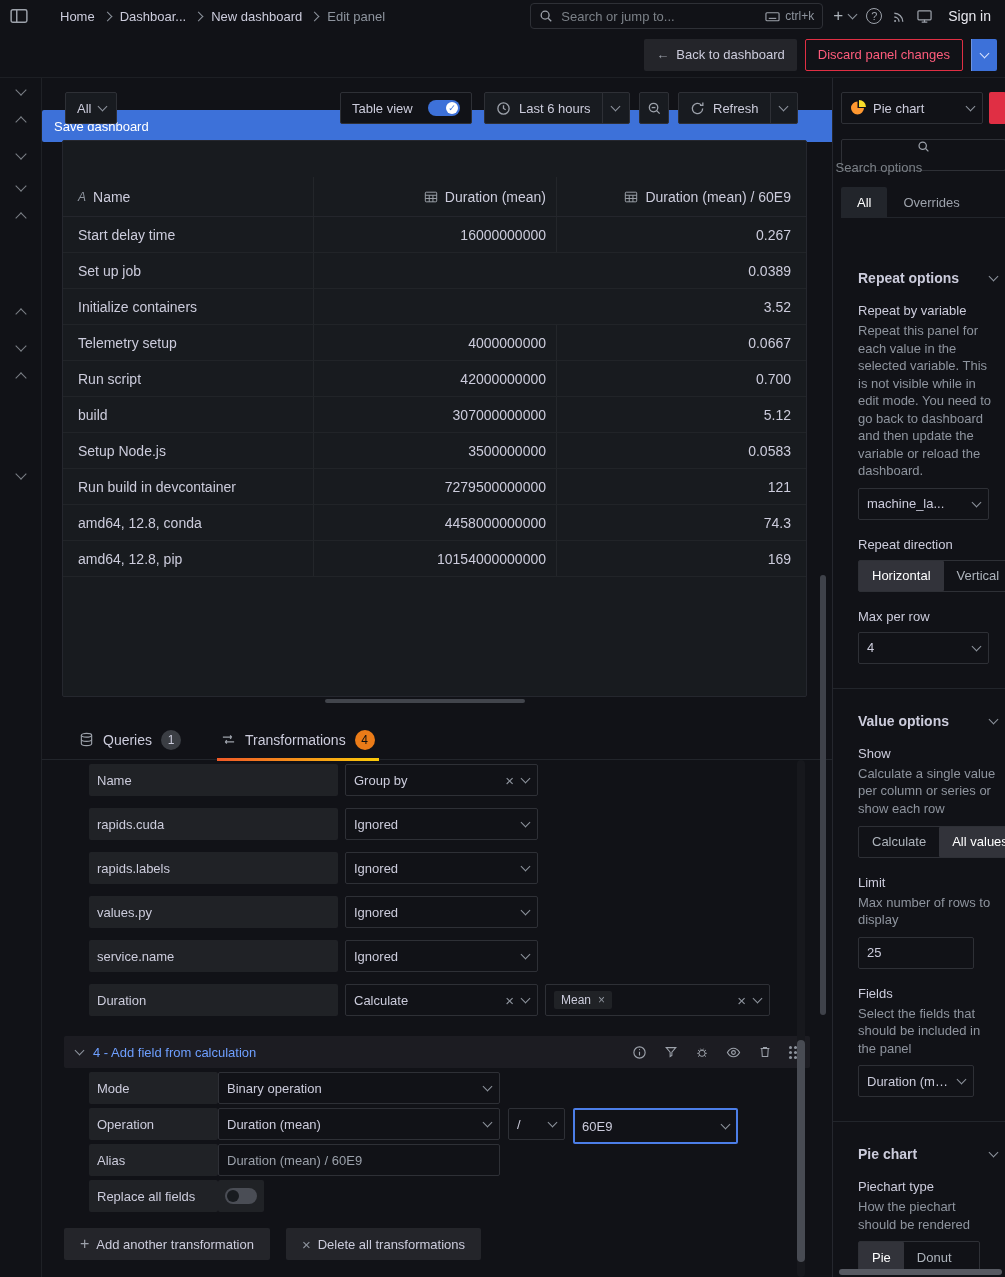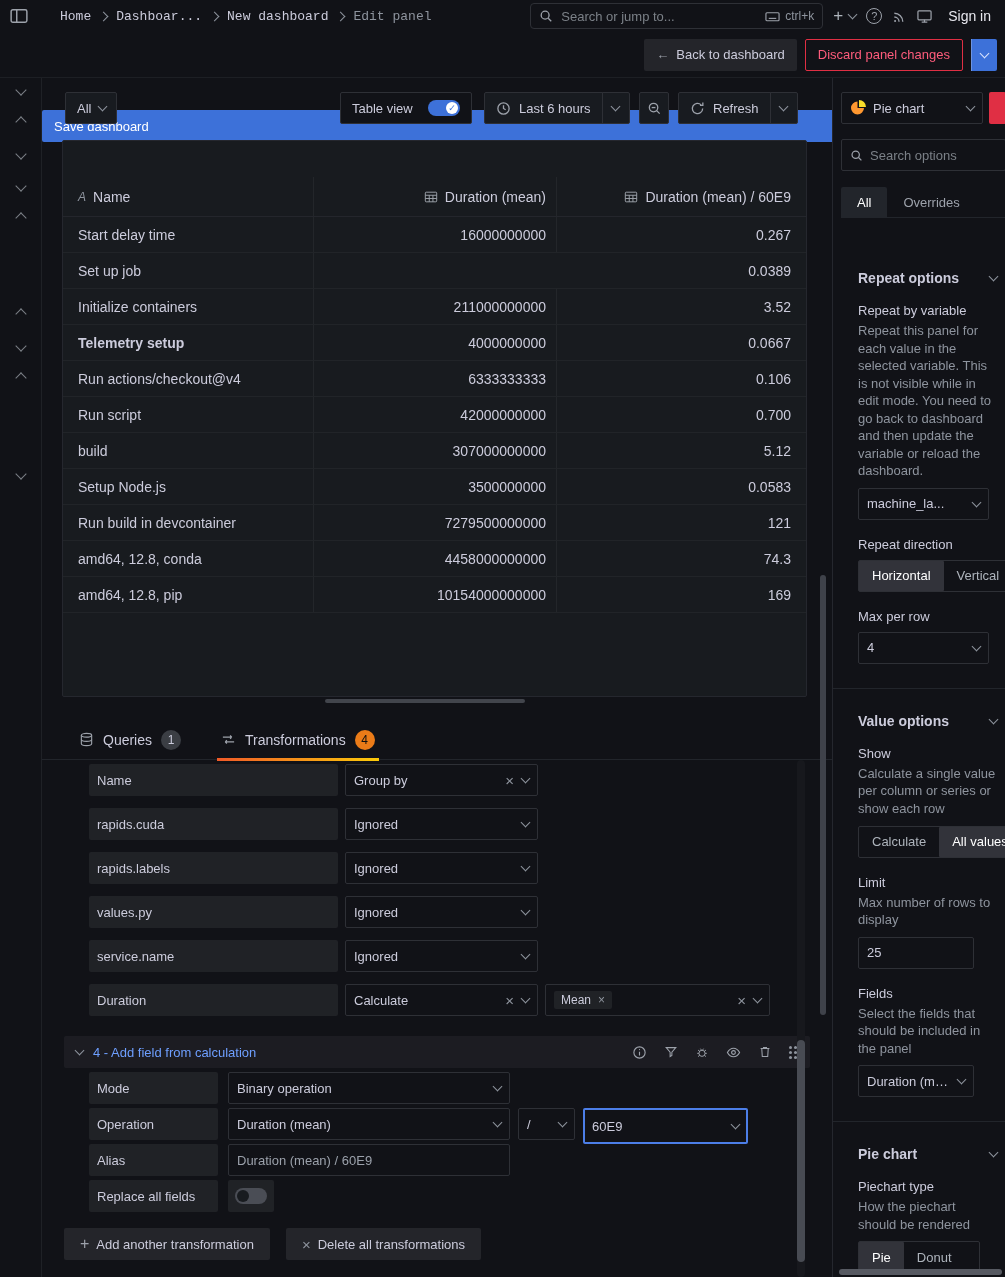--- a/index.html
+++ b/index.html
@@ -14,21 +14,21 @@
   .caret.right{transform:rotate(-45deg);margin:0 0 0 0;}
   .caret.lite{border-color:#dbe4ff;}
   .xicn{color:#8e949e;font-size:15px;line-height:1;flex:none;}
   svg{display:block;}
   .icn{display:inline-flex;align-items:center;justify-content:center;color:#9da2ab;flex:none;}
   .dots{position:relative;width:3px;height:3px;border-radius:50%;background:#8e949e;
         box-shadow:5px 0 0 #8e949e,0 5px 0 #8e949e,5px 5px 0 #8e949e,0 10px 0 #8e949e,5px 10px 0 #8e949e;margin:-10px 6px 0 0;}
 
   
   .hdr{position:absolute;top:0;left:0;right:0;height:32px;display:flex;align-items:center;padding:0 10px;gap:10px;}
-  .crumbs{display:flex;align-items:center;gap:9px;font-size:13px;margin-left:22px;white-space:nowrap;font-family:Liberation Mono, monospace;}
+  .crumbs{display:flex;align-items:center;gap:9px;font-size:13px;margin-left:22px;white-space:nowrap;}
   .crumbs .dim{color:#8e949e;}
   .searchbox{margin-left:auto;width:293px;height:26px;border:1px solid #2e3036;border-radius:4px;background:#111217;
              display:flex;align-items:center;padding:0 8px;gap:8px;}
   .searchbox input{flex:1;background:transparent;border:none;outline:none;color:#ccccdc;font-family:inherit;font-size:13px;min-width:0;}
   .searchbox input::placeholder{color:#7b8087;}
   .kbd{display:flex;align-items:center;gap:5px;color:#8e949e;font-size:12px;flex:none;}
   .hico{display:flex;align-items:center;gap:4px;color:#aeb4bc;}
   .helpq{width:16px;height:16px;border:1.4px solid #9da2ab;border-radius:50%;font-size:11px;display:flex;align-items:center;justify-content:center;color:#9da2ab;}
   .signin{color:#e8e8ef;font-size:14px;margin:0 4px 0 6px;}
 
@@ -91,21 +91,21 @@
   .w116{width:116px;} .w165{width:165px;} .w57{width:57px;margin-left:8px;}
   .selicons{margin-left:auto;display:flex;align-items:center;gap:8px;}
   .chip{background:#202226;border-radius:2px;padding:2px 7px;display:flex;gap:7px;align-items:center;font-size:12px;flex:none;}
 
   .calcbar{margin:20px 22px 4px 22px;height:32px;background:rgba(204,204,220,0.06);border-radius:2px;
            display:flex;align-items:center;padding:0 12px;gap:10px;}
   .calcbar .title{color:var(--link-blue);font-weight:500;}
   .calcicons{margin-left:auto;display:flex;align-items:center;gap:17px;color:#969aa3;}
   .crow{display:flex;margin:0 0 4px 47px;height:32px;}
   .clabel{width:129px;background:#202226;border-radius:2px;display:flex;align-items:center;padding:0 8px;
-          font-size:13px;margin-right:10px;flex:none;}
+          font-size:13px;flex:none;}
   .sel.blue{border:2px solid #4c7ee8;padding:16px 7px;margin-left:8px;}
   .inputbox{width:282px;height:32px;background:#111217;border:1px solid #2e3036;border-radius:2px;color:#9ba1ab;
             font-family:inherit;font-size:13px;padding:0 8px;outline:none;}
   .tgbox{width:46px;height:32px;background:#202226;border-radius:2px;display:flex;align-items:center;justify-content:center;}
   .toggle{width:32px;height:16px;border-radius:8px;background:var(--accent-blue);position:relative;flex:none;}
   .toggle .knob{position:absolute;top:2px;right:2px;width:12px;height:12px;border-radius:50%;background:#fff;
                 color:var(--accent-blue);font-size:9px;display:flex;align-items:center;justify-content:center;line-height:1;}
   .toggle.off{background:#4a4d55;}
   .toggle.off .knob{right:auto;left:2px;background:#181b1f;color:#181b1f;}
   .xbtns{display:flex;gap:16px;margin:16px 0 0 22px;}
@@ -114,21 +114,21 @@
   .vtrack{position:absolute;right:27px;top:682px;bottom:0;width:8px;background:#17181d;border-radius:4px;}
   .vthumb{position:absolute;top:280px;height:222px;width:8px;background:#484b53;border-radius:4px;}
   .pagescroll{position:absolute;left:820px;top:575px;width:6px;height:440px;background:#3f424a;border-radius:3px;z-index:5;}
 
   
   .opts{position:absolute;right:0;top:78px;width:173px;bottom:0;border-left:1px solid #25272e;background:#111217;overflow:hidden;}
   .vizrow{display:flex;margin:14px 0 0 8px;gap:6px;}
   .vizsel{width:142px;}
   .redbox{width:17px;height:32px;background:var(--danger-red);border-radius:2px;flex:none;}
   .optsearch{margin:15px 0 0 8px;width:165px;height:32px;border:1px solid #2e3036;border-radius:2px;background:#111217;
-             display:flex;align-items:center;gap:7px;padding:0 8px;}
+             display:flex;align-items:center;gap:7px;padding:0 8px;flex-direction:column;}
   .optsearch input{flex:1;min-width:0;background:transparent;border:none;outline:none;color:#ccccdc;font-family:inherit;font-size:13px;}
   .optsearch input::placeholder{color:#7b8087;}
   .opttabs{display:flex;margin:16px 0 0 8px;border-bottom:1px solid #22252b;padding-right:0;height:31px;align-items:flex-end;}
   .otab{height:30px;display:flex;align-items:center;padding:0 16px;color:#9da2ab;font-size:13px;}
   .otab.active{background:#22252b;color:#fff;border-radius:2px 2px 0 0;}
   .optscroll{position:absolute;top:142px;left:0;right:0;bottom:0;padding:0 8px 0 25px;overflow:hidden;}
   .osec-h{display:flex;align-items:center;justify-content:space-between;font-size:14px;font-weight:700;color:#ccccdc;margin-top:24px;text-align:center;}
   .osec-h.first{margin-top:50px;}
   .olabel{margin-top:17px;font-size:13px;font-weight:500;color:#ccccdc;}
   .odesc{margin-top:4px;font-size:13px;color:#8e949e;line-height:1.35;}
@@ -324,51 +324,37 @@
             </div>
     <div class="tc3">
               <span>0.0389</span>
             </div>
   </div>
 
   <div class="trowd">
     <div class="tc1" style="font-weight:400;">
               <span>Initialize containers</span>
             </div>
-    <div class="tc2">
-              <span>211000000000</span>
-            </div>
     <div class="tc3">
               <span>3.52</span>
             </div>
   </div>
 
   <div class="trowd">
-    <div class="tc1" style="font-weight:700;">
+    <div class="tc1" style="font-weight:400;">
               <span>Telemetry setup</span>
             </div>
     <div class="tc2">
               <span>4000000000</span>
             </div>
     <div class="tc3">
               <span>0.0667</span>
             </div>
   </div>
 
-  <div class="trowd">
-    <div class="tc1" style="font-weight:400;">
-              <span>Run actions/checkout@v4</span>
-            </div>
-    <div class="tc2">
-              <span>6333333333</span>
-            </div>
-    <div class="tc3">
-              <span>0.106</span>
-            </div>
-  </div>
 
   <div class="trowd">
     <div class="tc1" style="font-weight:400;">
               <span>Run script</span>
             </div>
     <div class="tc2">
               <span>42000000000</span>
             </div>
     <div class="tc3">
               <span>0.700</span>

